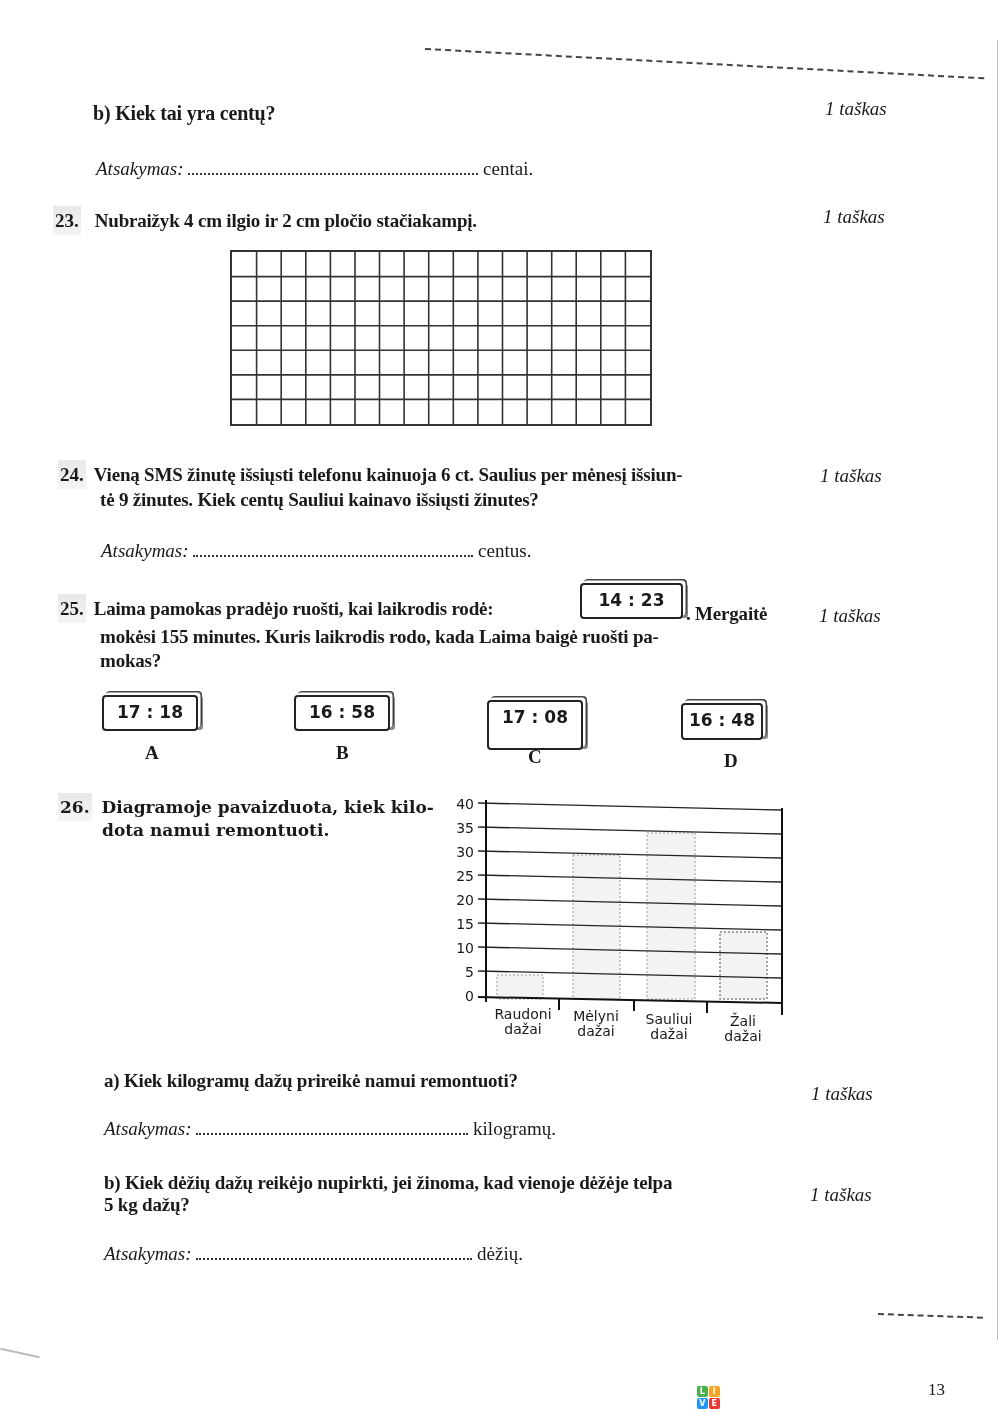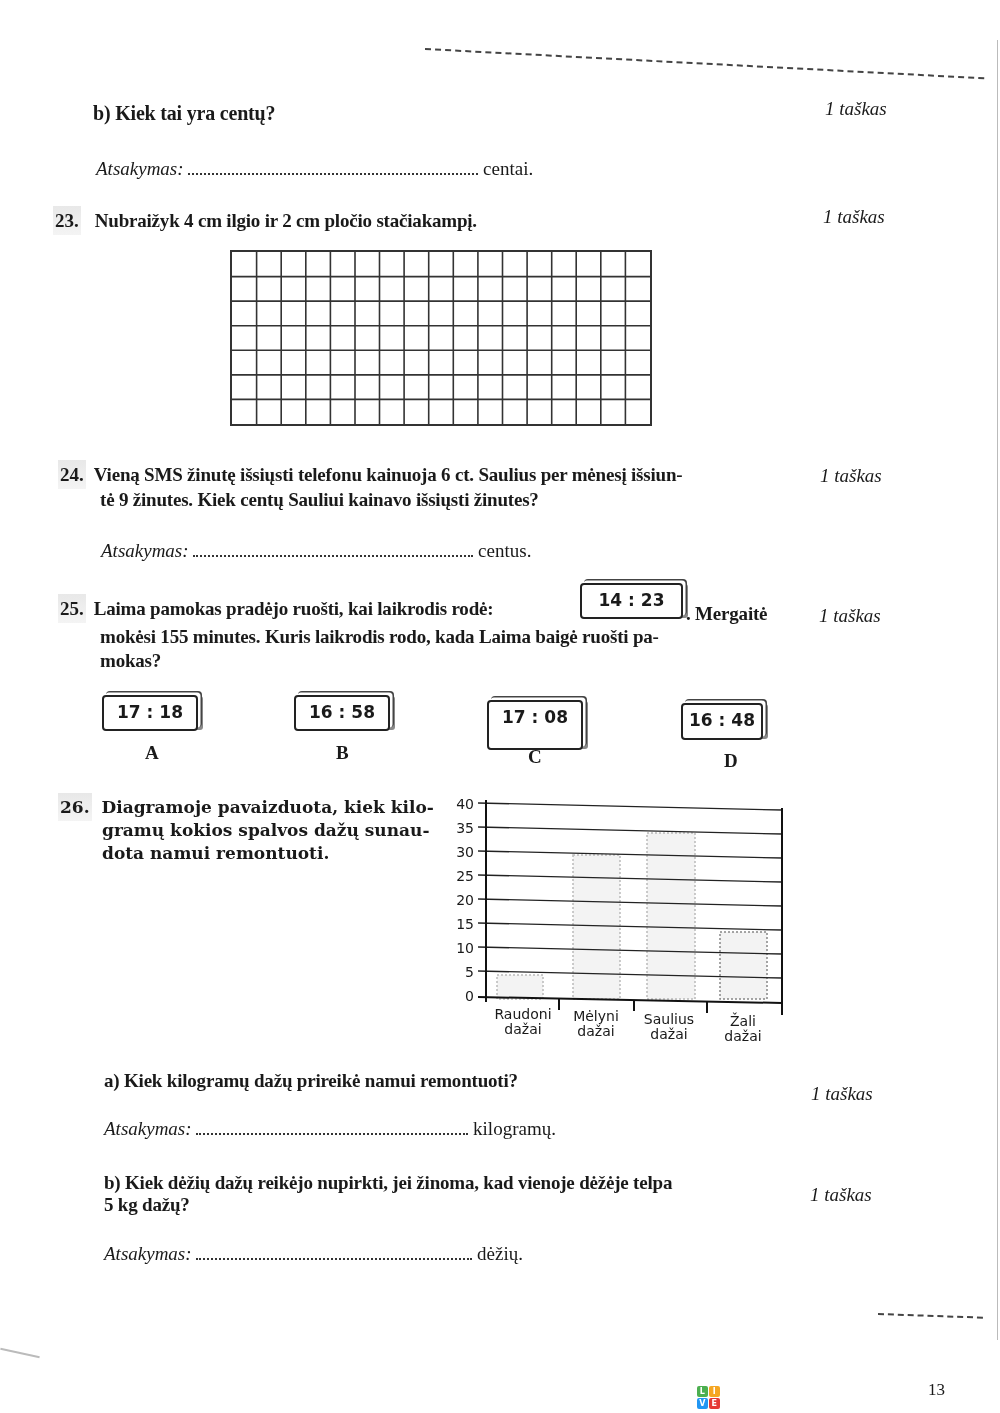--- a/index.html
+++ b/index.html
@@ -118,21 +118,20 @@
 <div class="choice-letter" style="left:528px; top:746px;">C</div>
 
 <div class="clock" style="left:681px; top:703px; width:82px; height:37px;">
   <span>16 : 48</span>
 </div>
 <div class="choice-letter" style="left:724px; top:750px;">D</div>
 
 <div class="abs" style="left:58px; top:796px; font-family:'DejaVu Serif', serif; font-weight:bold; font-size:17px; line-height:23px;">
   <span class="qnum" style="font-size:17px;">26.</span>
   <span style="margin-left:4px;">Diagramoje pavaizduota, kiek kilo-</span>
-  <div style="margin-left:44px;">gramų kokios spalvos dažų sunau-</div>
   <div style="margin-left:44px;">dota namui remontuoti.</div>
 </div>
 
 <div class="chart">
 
   <div class="ytick" style="left:6px; top:6px;">40</div>
   <div class="ytick" style="left:6px; top:30px;">35</div>
   <div class="ytick" style="left:6px; top:54px;">30</div>
   <div class="ytick" style="left:6px; top:78px;">25</div>
   <div class="ytick" style="left:6px; top:102px;">20</div>
@@ -173,21 +172,21 @@
 
   <div class="xlab" style="left:48px; top:217px;">
     <div>Raudoni</div>
     <div>dažai</div>
   </div>
   <div class="xlab" style="left:121px; top:219px;">
     <div>Mėlyni</div>
     <div>dažai</div>
   </div>
   <div class="xlab" style="left:194px; top:222px;">
-    <div>Saulius</div>
+    <div>Sauliui</div>
     <div>dažai</div>
   </div>
   <div class="xlab" style="left:268px; top:224px;">
     <div>Žali</div>
     <div>dažai</div>
   </div>
 </div>
 
 <div class="abs q-text" style="left:104px; top:1070px;">a) Kiek kilogramų dažų prireikė namui remontuoti?</div>
 <div class="abs pts" style="left:811px; top:1083px;">1 taškas</div>

